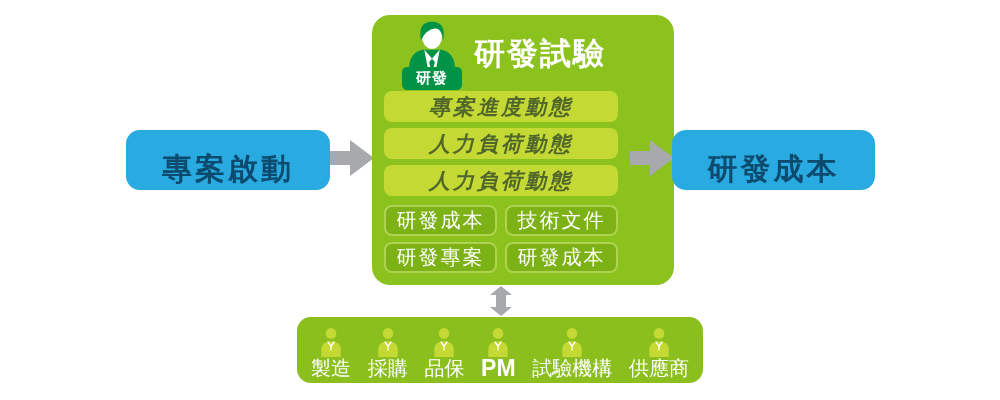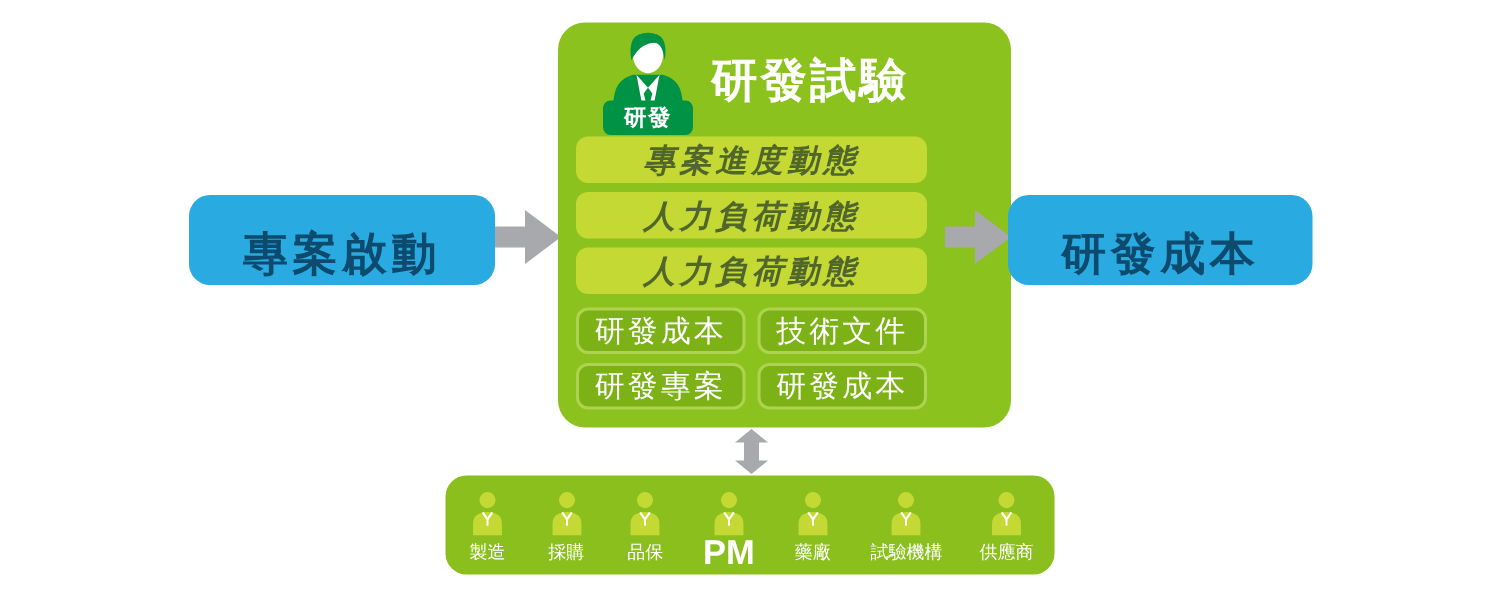--- a/index.html
+++ b/index.html
@@ -54,21 +54,21 @@
   .varrow{position:absolute;left:489px;top:286px;width:24px;height:30px;}
   
   .bar{
     position:absolute;left:297px;top:317px;width:406px;height:66px;
     border-radius:14px;background:var(--bar-green);box-sizing:border-box;
     display:flex;align-items:flex-end;justify-content:space-between;
     padding:0 14px 5px 14px;
   }
   .role{display:flex;flex-direction:column;align-items:center;gap:1px;}
   .role-icon{width:28px;height:30px;}
-  .role-label{color:#fff;font-size:12px;white-space:nowrap;line-height:20px;}
+  .role-label{color:#fff;font-size:20px;white-space:nowrap;line-height:20px;}
   .role:nth-child(4) .role-label{font-weight:700;font-size:23px;}
 </style>
 </head>
 <body>
 
 <div id="canvas">
 
   <div class="stage-box stage-left">
     <span>專案啟動</span>
   </div>
@@ -153,29 +153,20 @@
       </svg>
       <span class="role-label">PM</span>
     </div>
     <div class="role">
       <svg class="role-icon" viewBox="0 0 36 42">
         <circle cx="18" cy="9" r="7.5" fill="var(--light-green)"></circle>
         <path d="M4.5 42 L4.5 31 Q4.5 20.5 18 20 Q31.5 20.5 31.5 31 L31.5 42 Z" fill="var(--light-green)"></path>
         <path d="M13.5 20.5 L18 27 L22.5 20.5" fill="none" stroke="#ffffff" stroke-width="2"></path>
         <line x1="18" y1="27" x2="18" y2="33" stroke="#ffffff" stroke-width="1.8"></line>
       </svg>
-      <span class="role-label">藥廠</span>
-    </div>
-    <div class="role">
-      <svg class="role-icon" viewBox="0 0 36 42">
-        <circle cx="18" cy="9" r="7.5" fill="var(--light-green)"></circle>
-        <path d="M4.5 42 L4.5 31 Q4.5 20.5 18 20 Q31.5 20.5 31.5 31 L31.5 42 Z" fill="var(--light-green)"></path>
-        <path d="M13.5 20.5 L18 27 L22.5 20.5" fill="none" stroke="#ffffff" stroke-width="2"></path>
-        <line x1="18" y1="27" x2="18" y2="33" stroke="#ffffff" stroke-width="1.8"></line>
-      </svg>
       <span class="role-label">試驗機構</span>
     </div>
     <div class="role">
       <svg class="role-icon" viewBox="0 0 36 42">
         <circle cx="18" cy="9" r="7.5" fill="var(--light-green)"></circle>
         <path d="M4.5 42 L4.5 31 Q4.5 20.5 18 20 Q31.5 20.5 31.5 31 L31.5 42 Z" fill="var(--light-green)"></path>
         <path d="M13.5 20.5 L18 27 L22.5 20.5" fill="none" stroke="#ffffff" stroke-width="2"></path>
         <line x1="18" y1="27" x2="18" y2="33" stroke="#ffffff" stroke-width="1.8"></line>
       </svg>
       <span class="role-label">供應商</span>

